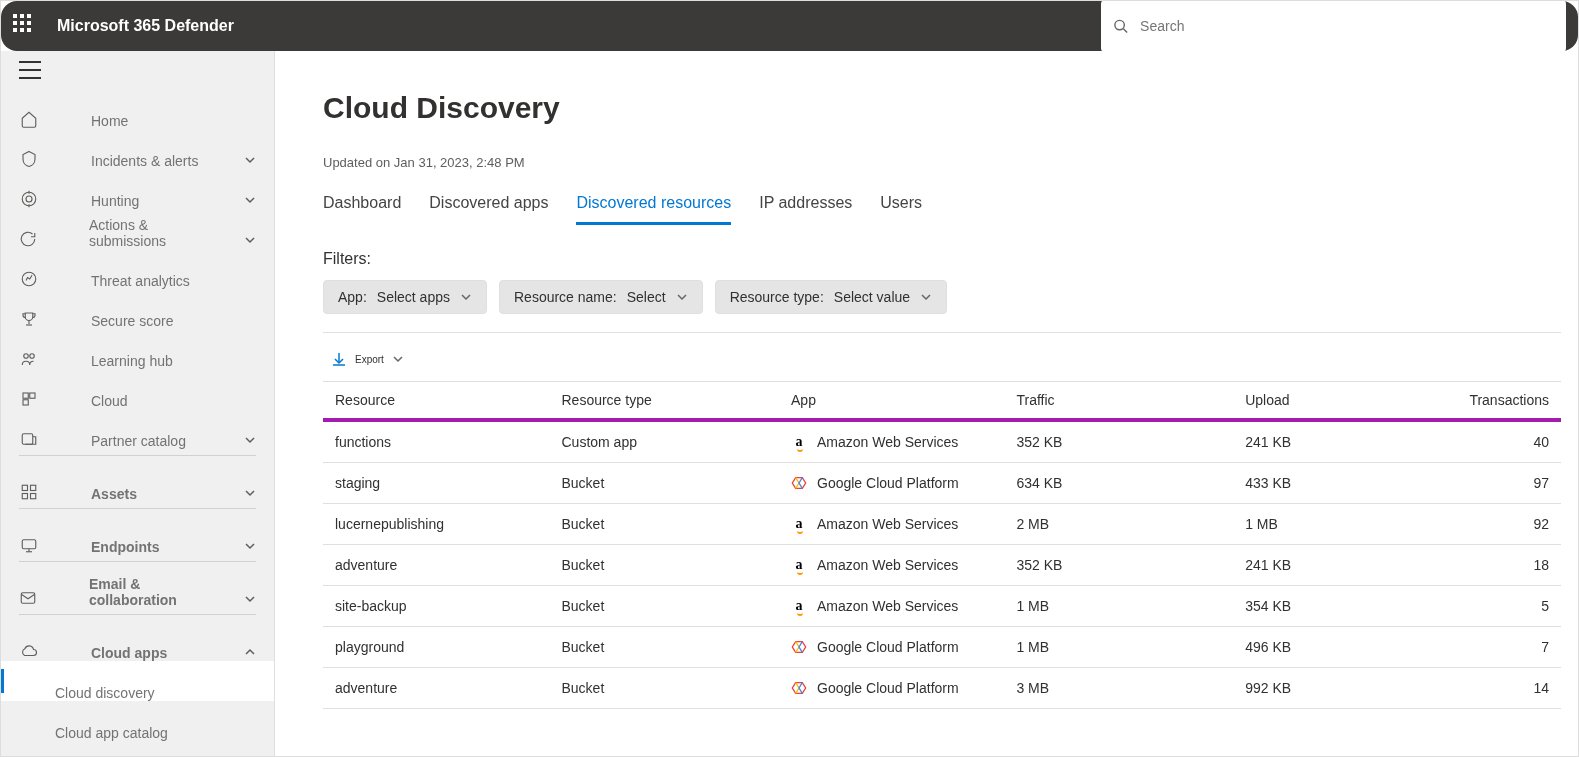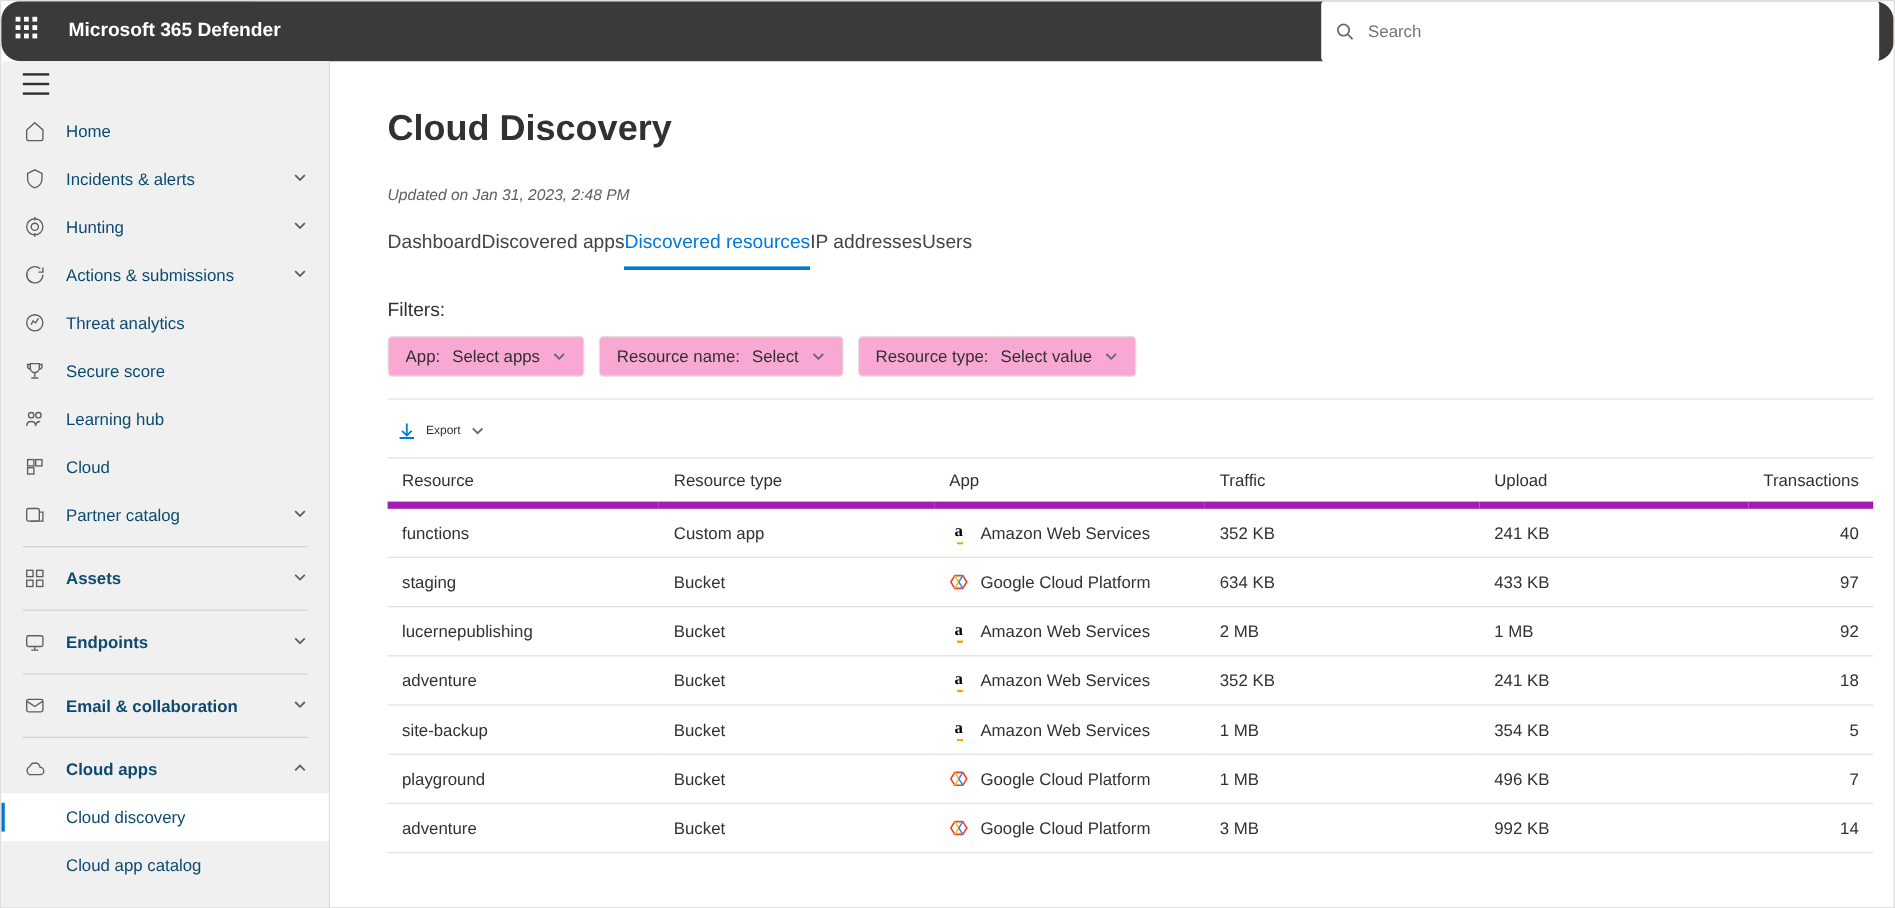--- a/index.html
+++ b/index.html
@@ -14,47 +14,47 @@
   .searchbox { margin-left:auto; width:465px; height:52px; background:#fff; border-radius:4px; display:flex; align-items:center; padding:0 12px; color:#666; }
   .searchbox svg { width:16px; height:16px; margin-right:10px; }
   .searchbox input { border:none; outline:none; font-size:14px; width:100%; color:#333; }
 
   
   .container { display:flex; height:calc(100% - 50px); }
   .sidebar { width:274px; background:#f0f0f0; border-right:1px solid #e1dfdd; overflow-y:auto; }
   .hamburger { padding:10px 18px; }
   .hamburger-btn { width:22px; height:18px; display:flex; flex-direction:column; justify-content:space-between; cursor:pointer; }
   .hamburger-btn span { height:2px; background:#323130; }
-  .nav-item { display:flex; align-items:center; padding:0 18px; height:40px; font-size:14px; color:#0c4a6e; cursor:pointer; position:relative; }
+  .nav-item { display:flex; align-items:flex-end; padding:0 18px; height:40px; font-size:14px; color:#737373; cursor:pointer; position:relative;gap:36px; }
   .nav-item .icon { width:20px; height:20px; margin-right:16px; display:flex; align-items:center; justify-content:center; color:#605e5c; }
   .nav-item .chev { margin-left:auto; color:#605e5c; }
   .nav-item.bold { font-weight:600; }
   .nav-item.selected { background:#fff; }
   .nav-item.selected::before { content:""; position:absolute; left:0; top:8px; bottom:8px; width:3px; background:#0078d4; }
   .nav-sep { height:1px; background:#d1d1d1; margin:6px 18px; }
   .nav-sub { padding-left:54px !important; }
 
   
   .main { flex:1; overflow-y:auto; padding: 40px 0 0 48px; }
   .page-title { font-size:30px; font-weight:700; margin:0 0 30px 0; }
-  .updated { font-size:13px; color:#605e5c; margin-bottom:24px;font-style:italic; }
-  .tabs { display:flex; border-bottom:1px solid transparent; margin-bottom:24px;}
+  .updated { font-size:13px; color:#605e5c; margin-bottom:24px; }
+  .tabs { display:flex; gap:28px; border-bottom:1px solid transparent; margin-bottom:24px;}
   .tab { font-size:16px; color:#444; padding-bottom:10px; cursor:pointer; }
   .tab.active { color:#0078d4; border-bottom:3px solid #0078d4; font-weight:400; }
   .filters-label { font-size:16px; margin-bottom:12px; }
   .filter-row { display:flex; gap:12px; margin-bottom:18px; }
-  .filter-pill { background:#f9a8d4; border:1px solid #e1dfdd; border-radius:4px; padding:8px 14px; font-size:14px; display:flex; align-items:center; gap:10px; cursor:pointer; }
+  .filter-pill { background:#e5e5e5; border:1px solid #e1dfdd; border-radius:4px; padding:8px 14px; font-size:14px; display:flex; align-items:center; gap:10px; cursor:pointer; }
   .filter-pill b { font-weight:400; }
   .hr { height:1px; background:#e1dfdd; margin:0 0 12px 0; width:1238px; }
   .export-row { display:flex; align-items:center; gap:8px; color:#323130; font-size:10px; padding:6px 0 14px 8px; cursor:pointer; }
   .export-row svg.dl { stroke:#0078d4; }
 
   
   table { border-collapse:collapse; width:1238px; font-size:14px; }
-  th { text-align:left; font-weight:400; color:#323130; padding:10px 12px; border-top:1px solid #e1dfdd; border-bottom:6px solid #a21caf; }
+  th { text-align:left; font-weight:400; color:#323130; padding:10px 12px; border-top:1px solid #e1dfdd; border-bottom:4px solid #a21caf; }
   td { padding:12px; border-bottom:1px solid #e1dfdd; }
   .app-cell { display:flex; align-items:center; gap:10px; }
   .app-icon { width:16px; height:16px; display:flex; align-items:center; justify-content:center; }
   .th-right, .td-right { text-align:right; }
   .aws-a { font-family: Georgia, serif; font-weight:700; font-size:14px; color:#000; position:relative; }
   .aws-a::after { content:""; position:absolute; left:1px; right:0px; bottom:-2px; height:4px; border-bottom:2px solid #ff9900; border-radius:0 0 50% 50%; }
 </style>
 </head>
 <body>
 

